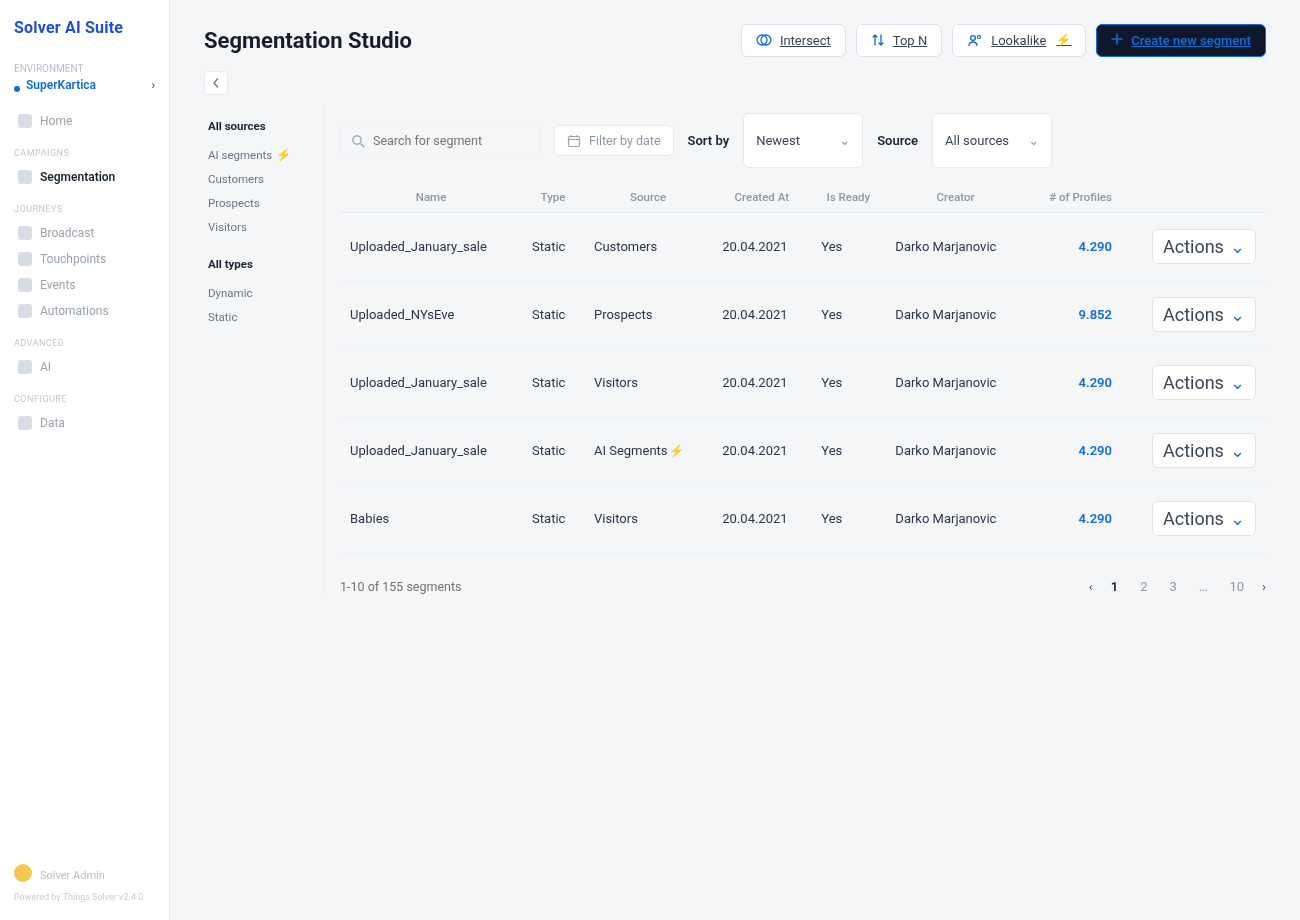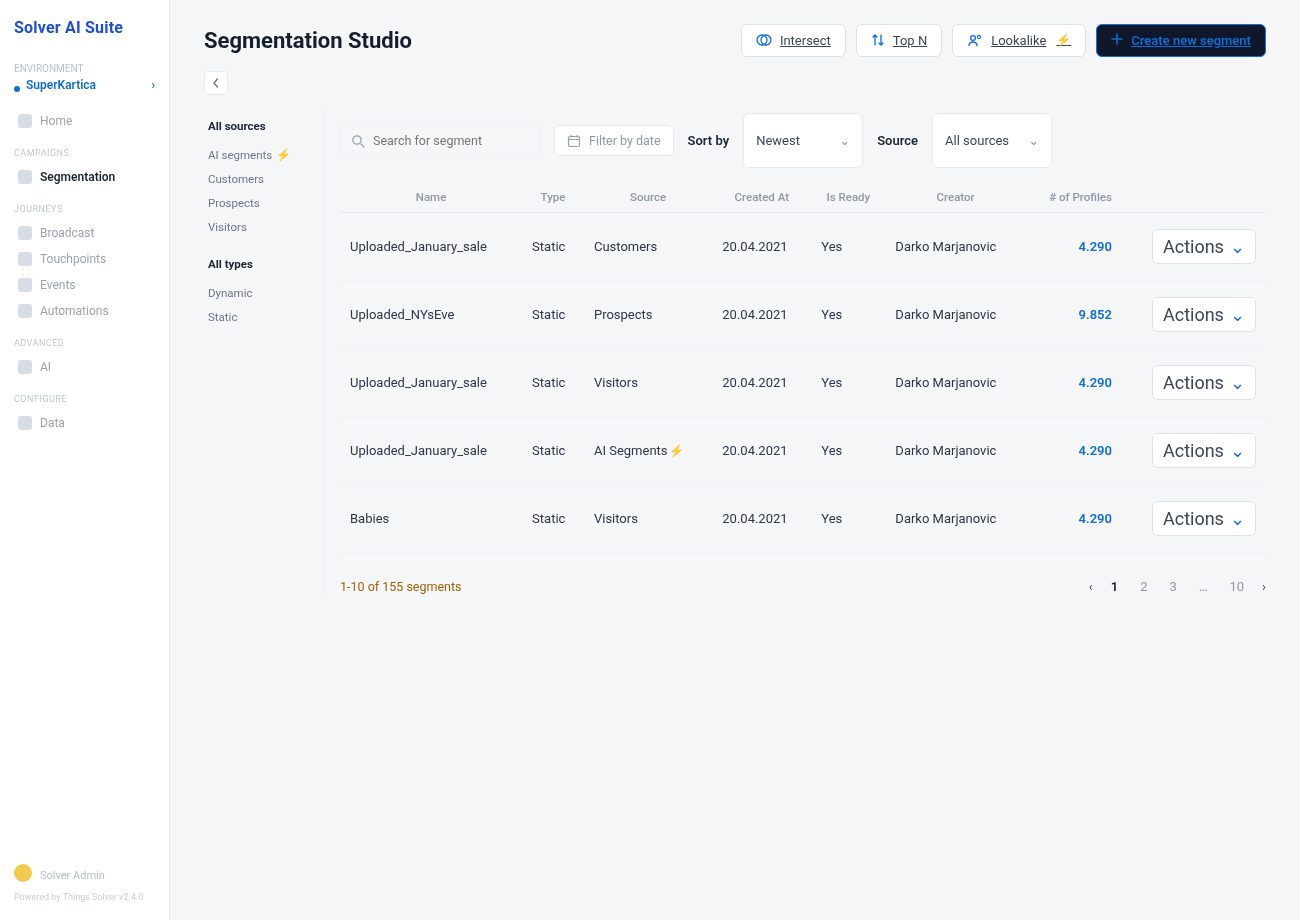--- a/index.html
+++ b/index.html
@@ -58,21 +58,21 @@
   
   table { width: 100%; border-collapse: collapse; }
   thead th { text-align: center; font-size: 11.5px; font-weight: 500; color: #8e97a5; padding: 8px 10px 8px; border-bottom: 1px solid #e6e9ef; }
   tbody td { padding: 16px 10px; border-bottom: 1px solid #eef1f6; font-size: 13px; color: #2b3648; vertical-align: middle; }
   .profiles { color: #0f6dd6; font-weight: 600; text-align: right; }
   .actions-btn { display: inline-flex; align-items: center; gap: 6px; border: 1px solid #dde2ea; background: #fff; border-radius: 6px; padding: 6px 10px; font-size: 18px; color: #3a4556; cursor: pointer; }
   .actions-btn .chev { color: #0f6dd6; }
   th.right, td.right { text-align: right; }
 
   .footer { display: flex; align-items: center; margin-top: 22px; }
-  .result-count { font-size: 12.5px; color: #a16207; }
+  .result-count { font-size: 12.5px; color: #737373; }
   .pagination { margin-left: auto; display: flex; align-items: center; gap: 14px; font-size: 13px; color: #8e97a5; }
   .pagination .pg { cursor: pointer; padding: 4px 4px; }
   .pagination .pg.current { color: #1a2433; font-weight: 600; }
   .pagination .arrow { cursor: pointer; color: #3a4556; }
 
   svg { display: block; }
 </style>
 </head>
 <body>
 

